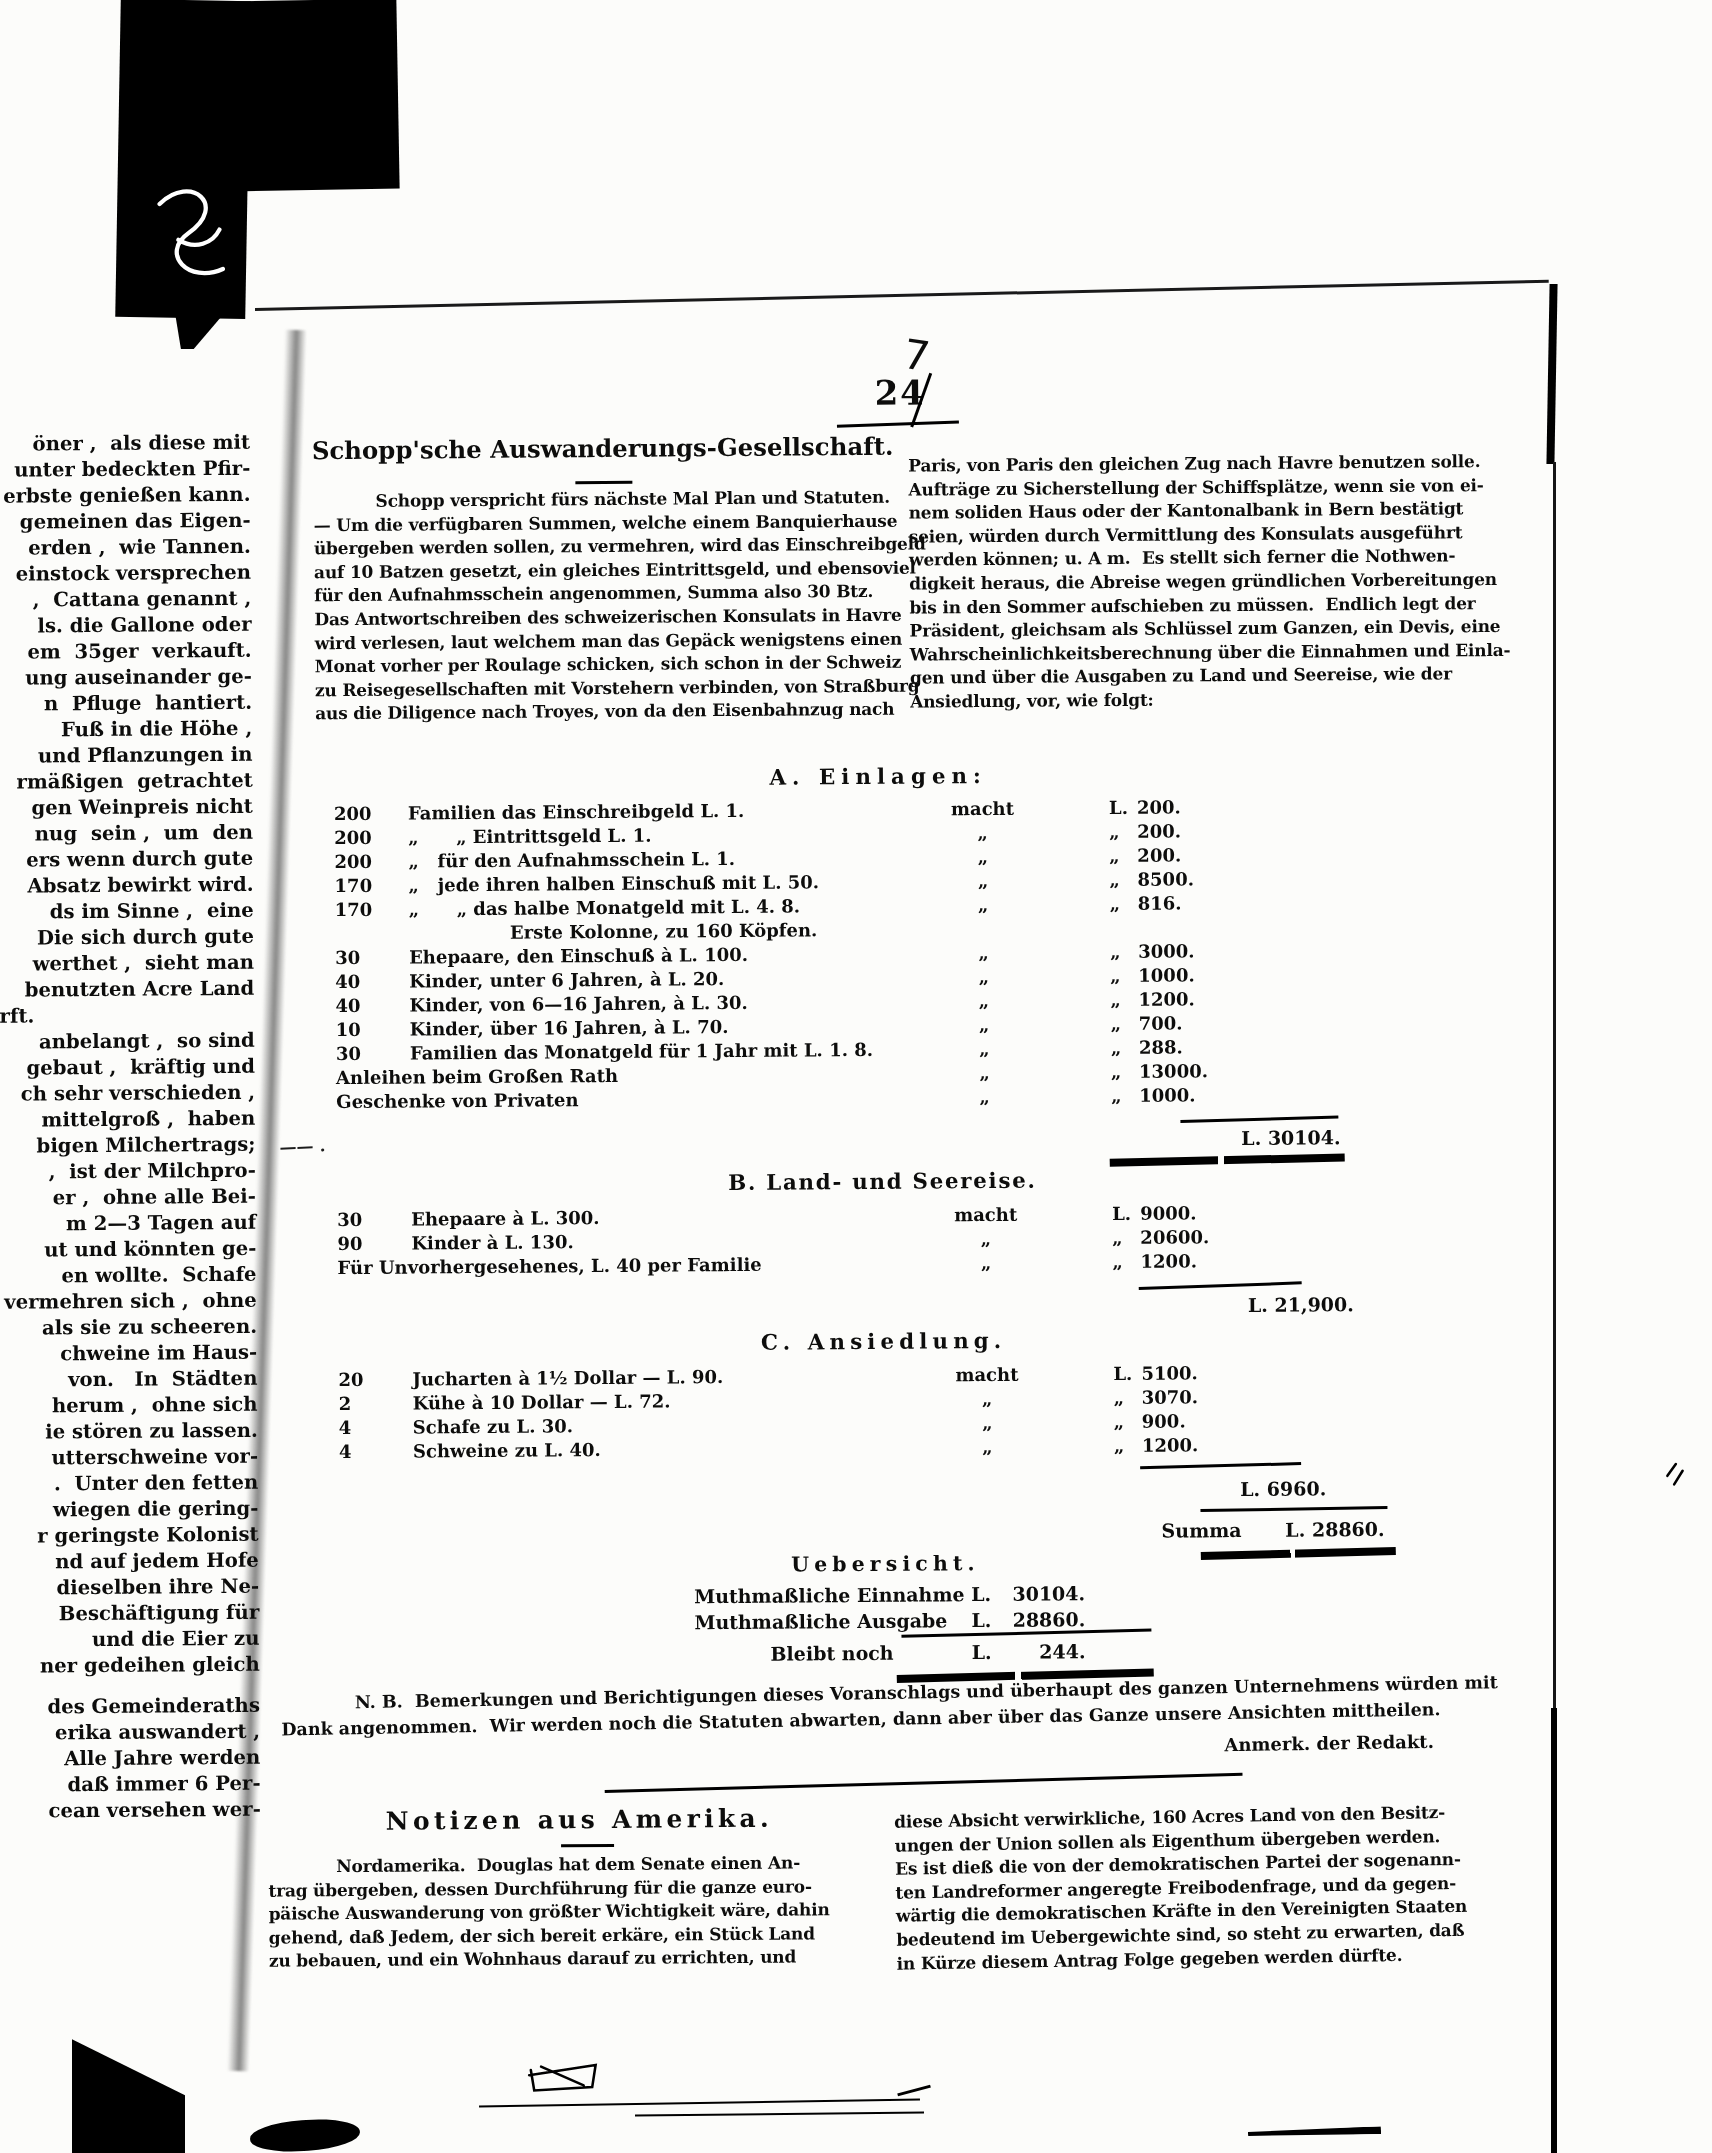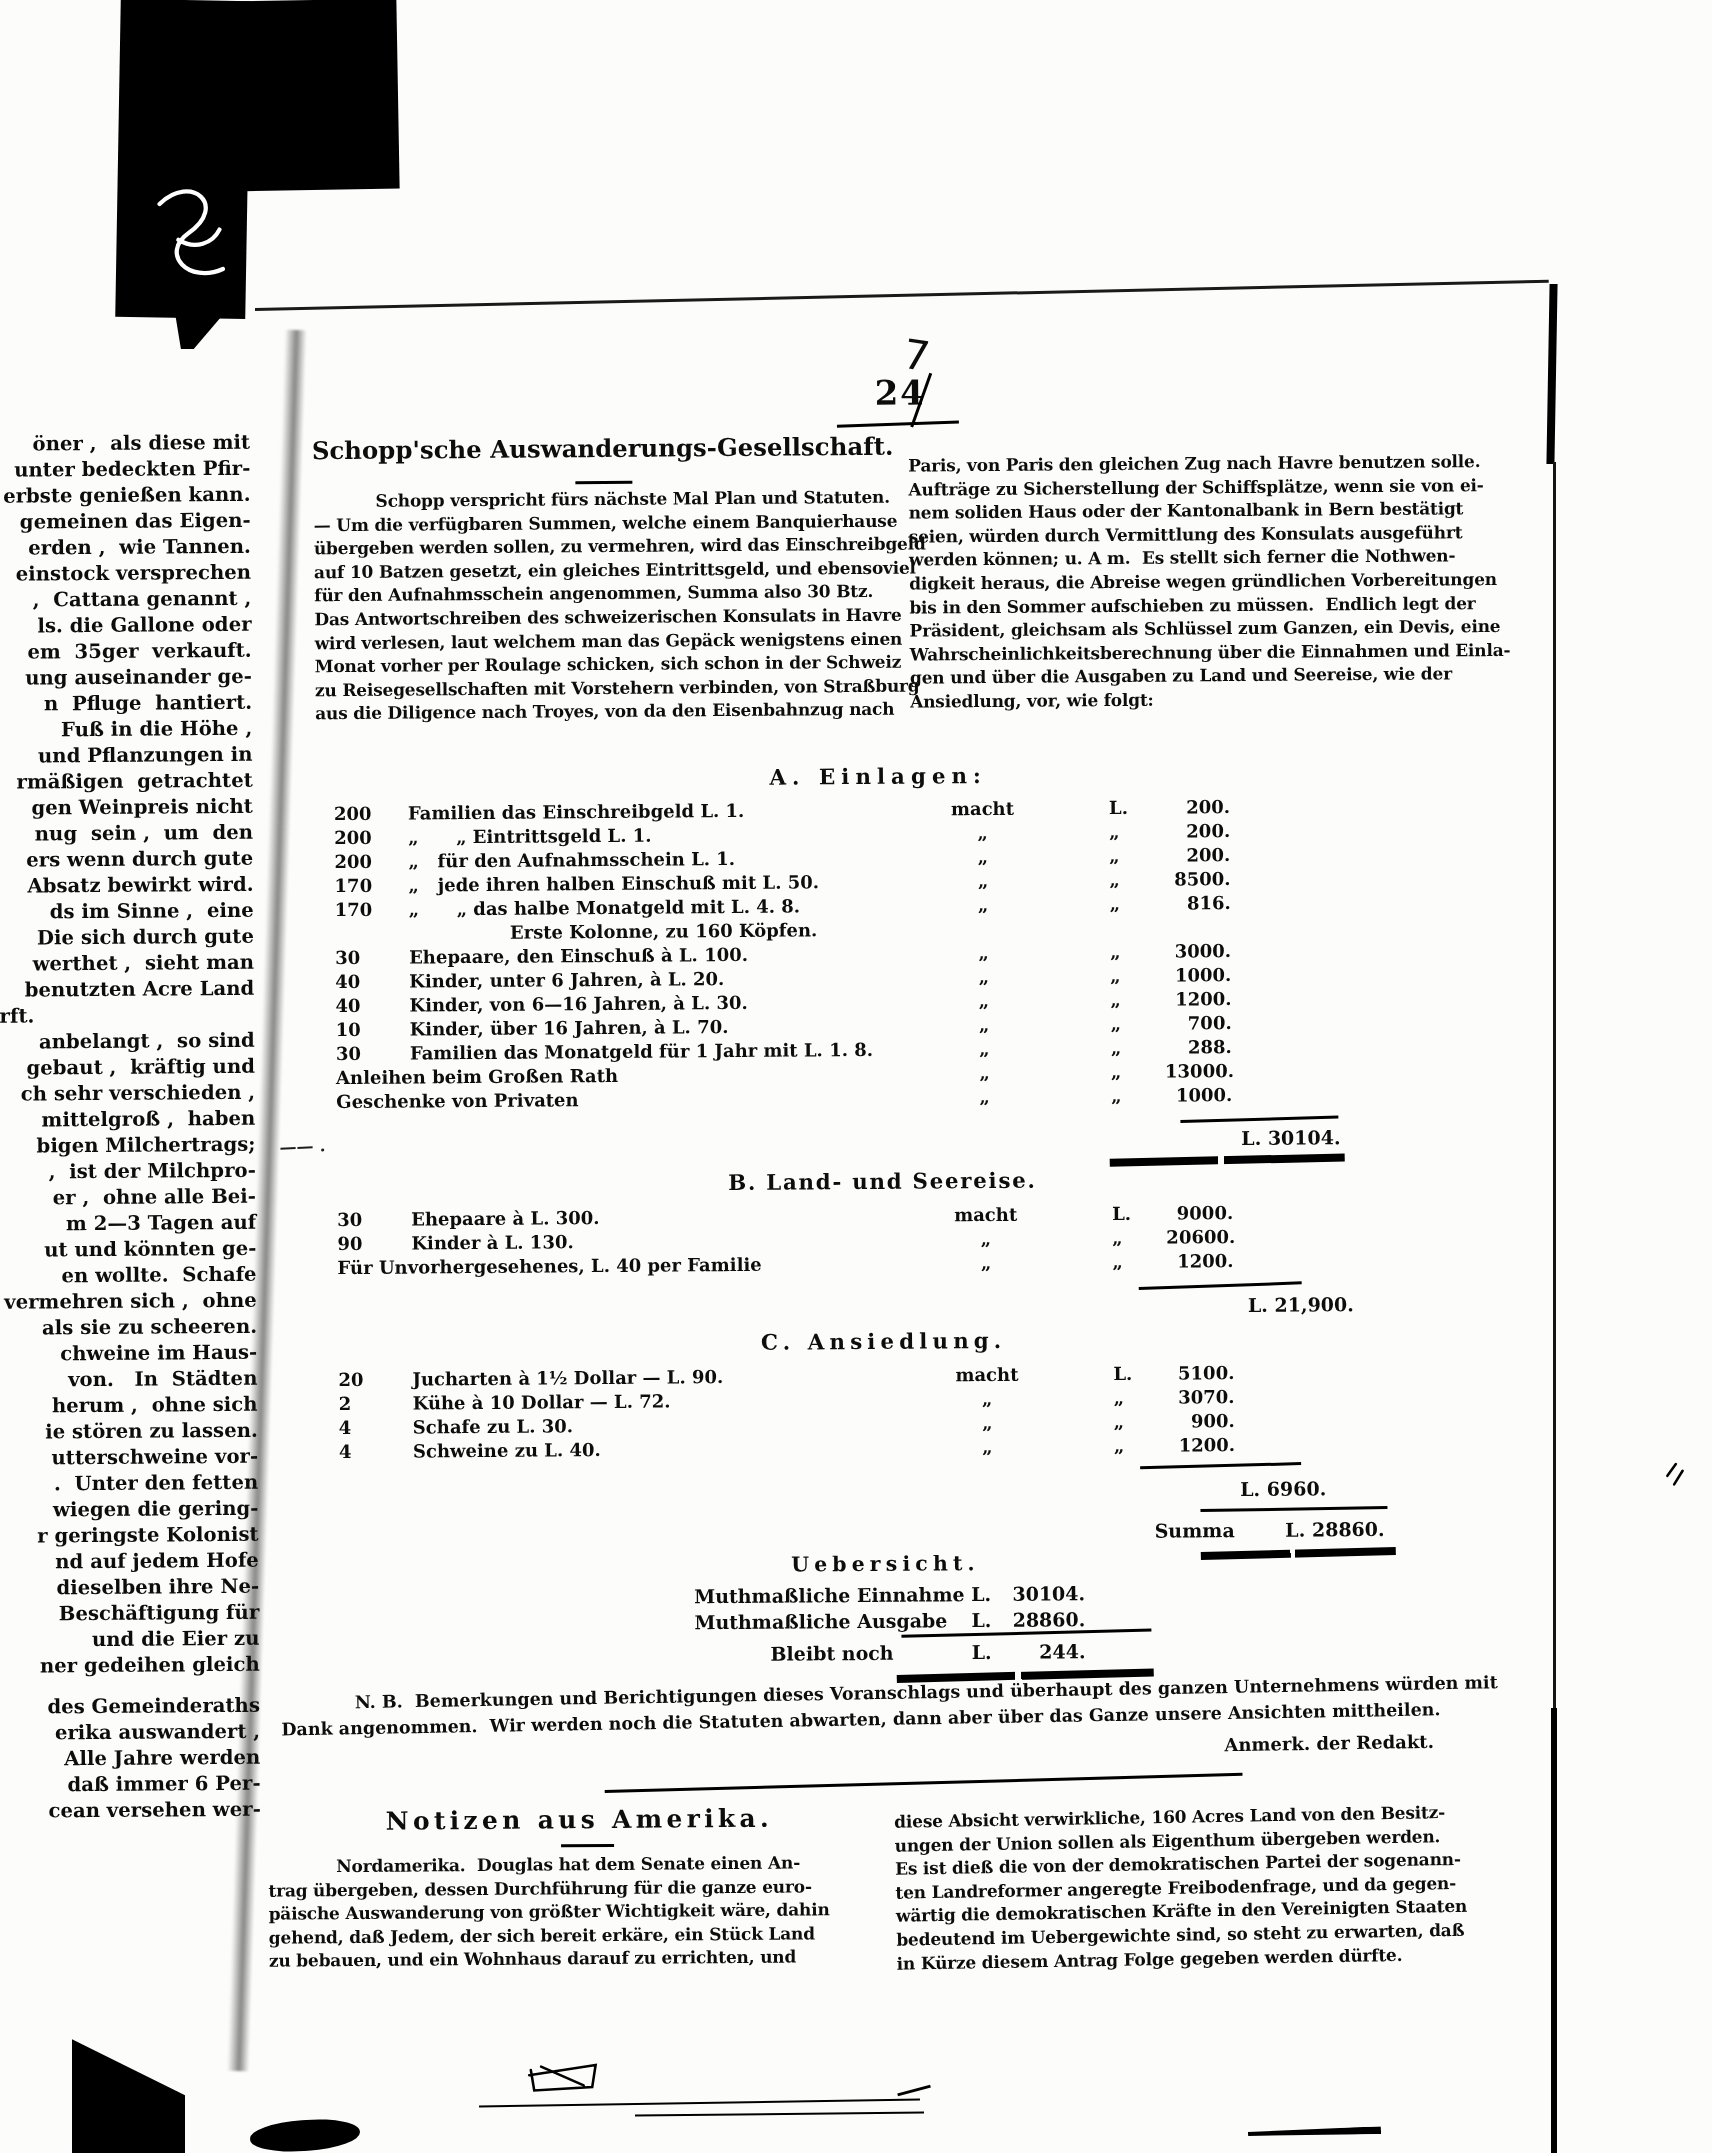--- a/index.html
+++ b/index.html
@@ -32,21 +32,21 @@
   .sec-heading{position:absolute;width:411px;text-align:center;font-size:21.4px}
   .btable{position:absolute;width:1019px;font-size:18px}
   .brow{position:relative;height:24px}
   .brow span{position:absolute;white-space:pre;top:0}
   .c-qty{left:0;width:50px;text-align:left}
   .c-label{left:74px}
   .brow.flush .c-label{left:0}
   .brow.indented .c-label{left:175px}
   .c-macht{left:610px;width:77px;text-align:center}
   .c-cur{left:775px;width:29px}
-  .c-val{left:829px;width:67px;text-align:right}
+  .c-val{left:803px;width:67px;}
   .rule{position:absolute;background:#000;height:3px}
   .thickbar{position:absolute;height:7.7px;
             background:linear-gradient(90deg,#000 0 46%,#fcfcfa 46% 48.5%,#000 48.5% 100%)}
   .total{position:absolute;text-align:right;font-size:19px}
   
   .ov-rows{position:absolute;left:690px;top:1584px;width:479px;font-size:19px}
   .ov-row{position:relative;height:26px}
   .ov-row span{position:absolute;top:0;white-space:pre}
   .ov-label{left:0;width:257px}
   .ov-cur{left:277px}
@@ -362,21 +362,21 @@
         <span class="c-qty">4</span>
         <span class="c-label">Schweine zu L. 40.</span>
         <span class="c-macht">„</span>
         <span class="c-cur">„</span>
         <span class="c-val">1200.</span>
       </div>
     </div>
     <div class="rule" style="left:1137px;top:1467px;width:161px;transform:rotate(-1deg)"></div>
     <div class="total" style="left:1139px;top:1481px;width:184px">L. 6960.</div>
     <div class="rule" style="left:1197px;top:1511px;width:187px;transform:rotate(-0.5deg)"></div>
-    <div class="total" style="left:1144px;top:1522px;width:94px;text-align:center">Summa</div>
+    <div class="total" style="left:1144px;top:1522px;width:94px;text-align:right">Summa</div>
     <div class="total" style="left:1200px;top:1522px;width:181px">L. 28860.</div>
     <div class="thickbar" style="left:1197px;top:1553px;width:195px;transform:rotate(-1deg)"></div>
 
     <div class="sec-heading" style="left:676px;top:1552px;font-size:20.5px;letter-spacing:5.1px">Uebersicht.</div>
     <div class="ov-rows">
       <div class="ov-row">
         <span class="ov-label">Muthmaßliche Einnahme</span>
         <span class="ov-cur">L.</span>
         <span class="ov-amount">30104.</span>
       </div>

